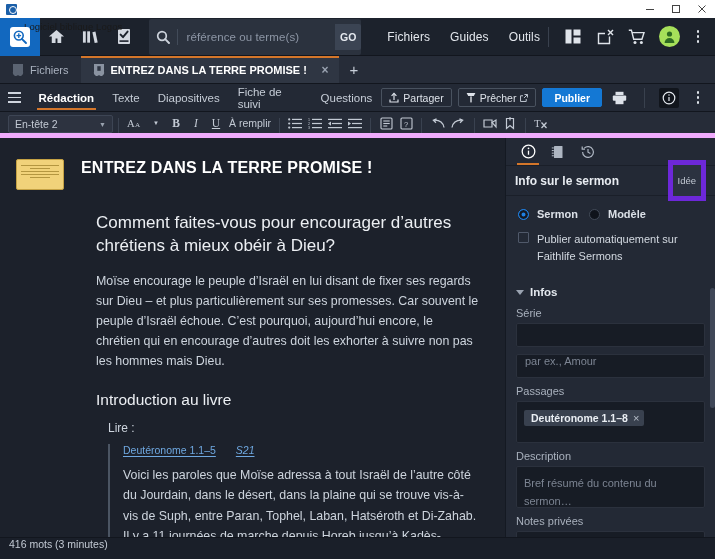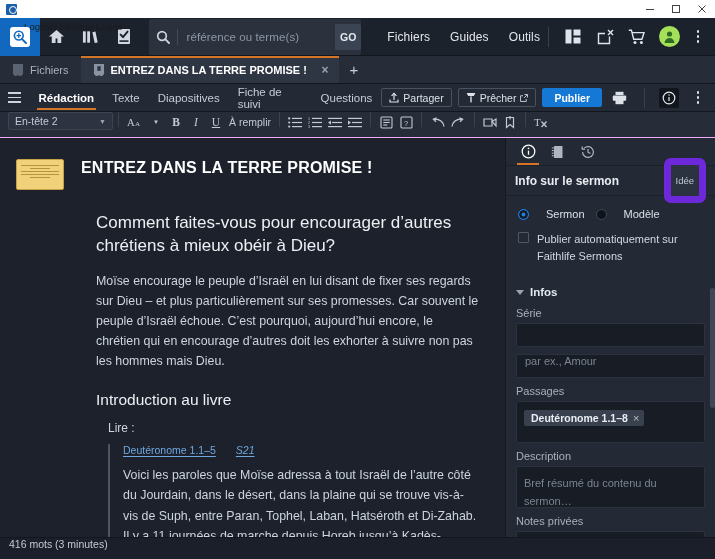--- a/index.html
+++ b/index.html
@@ -68,21 +68,21 @@
   .mtab.active { color:#ffffff; font-weight:bold;}
   .mtab.active::after { content:""; position:absolute; left:7px; right:7px; bottom:2px; height:2px; background:#d4762a;}
   .mb-right { margin-left:auto; display:flex; align-items:center; gap:6px; padding-right:4px;}
   .pill { height:19px; border:1px solid #49525f; border-radius:2px; display:flex; align-items:center; gap:4px;
           padding:0 7px; font-size:10.5px; color:#dde2e9; background:transparent;}
   .pill.primary { background:#1478d4; border-color:#1478d4; color:#fff; font-weight:bold; padding:0 11px;}
   .mb-ico { width:22px; height:28px; display:flex; align-items:center; justify-content:center; color:#dde2e9;}
   .mb-ico.boxed { width:20px; height:20px; background:#11151c; border-radius:2px; }
 
   
-  .fmtbar { height:26px; flex:0 0 26px; background:#262c38; display:flex; align-items:flex-start; border-bottom:1px solid #f0abfc;}
+  .fmtbar { height:26px; flex:0 0 26px; background:#262c38; display:flex; align-items:flex-end; border-bottom:5px solid #f0abfc;}
   .fmt-select { width:105px; height:18px; margin-left:8px; background:#2d3340; border:1px solid #3d4554; border-radius:2px;
                 display:flex; align-items:center; padding:0 6px; font-size:10.5px; color:#c3cad4;}
   .fmt-caret { margin-left:auto; font-size:7px; color:#99a2ae;}
   .fsep { width:1px; height:15px; background:#3a4250; margin:0 5px;}
   .fbtn { min-width:20px; height:20px; display:flex; align-items:center; justify-content:center; color:#c3cad4; font-size:11.5px; padding:0 3px;}
   .fbtn.serif { font-family:"Liberation Serif", serif; }
 
   
   .body { flex:1; display:flex; min-height:0; }
 
@@ -107,23 +107,23 @@
 
   
   .rpanel { width:210px; flex:0 0 210px; background:#232935; display:flex; flex-direction:column;
             border-left:1px solid #141922; position:relative; overflow:hidden;}
   .rp-tabs { height:28px; display:flex; align-items:center; padding-left:8px; gap:2px; border-bottom:1px solid #1a1f29;}
   .rp-tab { width:28px; height:27px; display:flex; align-items:center; justify-content:center; color:#aeb6c2; position:relative;}
   .rp-tab.active { color:#ffffff; }
   .rp-tab.active::after { content:""; position:absolute; left:3px; right:3px; bottom:0; height:2px; background:#d4762a;}
   .rp-head { height:30px; display:flex; align-items:center; padding:0 9px; border-bottom:1px solid #1a1f29;}
   .rp-title { font-size:12px; color:#e8ecf1; font-weight:bold;}
-  .idee { margin-left:auto; font-size:9.5px; color:#c2c9d3; border:7px solid #6d28d9; border-radius:7px; padding:10px 5px; background:#2b3240;}
+  .idee { margin-left:auto; font-size:9.5px; color:#c2c9d3; border:5px solid #6d28d9; border-radius:0; padding:10px 5px; background:#2b3240;}
   .rp-radios { display:flex; align-items:center; gap:11px; padding:12px 12px 0 12px;}
-  .radio { display:flex; align-items:center; gap:17px; font-size:11px; color:#dbe0e7; font-weight:normal;}
+  .radio { display:flex; align-items:center; gap:8px; font-size:11px; color:#dbe0e7; font-weight:bold;}
   .rdot { width:11px; height:11px; border-radius:50%; background:#0f131b; border:1px solid #3c4personally; }
   .rdot.on { background:#1f7fe0; box-shadow: inset 0 0 0 2.5px #131822; border:1px solid #1f7fe0;}
   .rdot.off { background:#0f131b; border:1px solid #424a58;}
   .rp-check { display:flex; gap:8px; padding:11px 12px 0 12px; }
   .cbox { width:11px; height:11px; border:1px solid #50596a; border-radius:1px; background:#232935; flex:0 0 11px; margin-top:1px;}
   .cbl { font-size:11px; color:#d3d9e1; line-height:1.5;}
   .rp-divider { height:1px; background:#1a1f29; margin:13px 0 0 0;}
   .sect-head { display:flex; align-items:center; gap:6px; padding:9px 10px 2px 10px;}
   .tri { width:0;height:0;border-left:4px solid transparent;border-right:4px solid transparent;border-top:5px solid #9aa3b1;}
   .sect-title { font-size:11.5px; color:#e3e8ee; font-weight:bold;}

